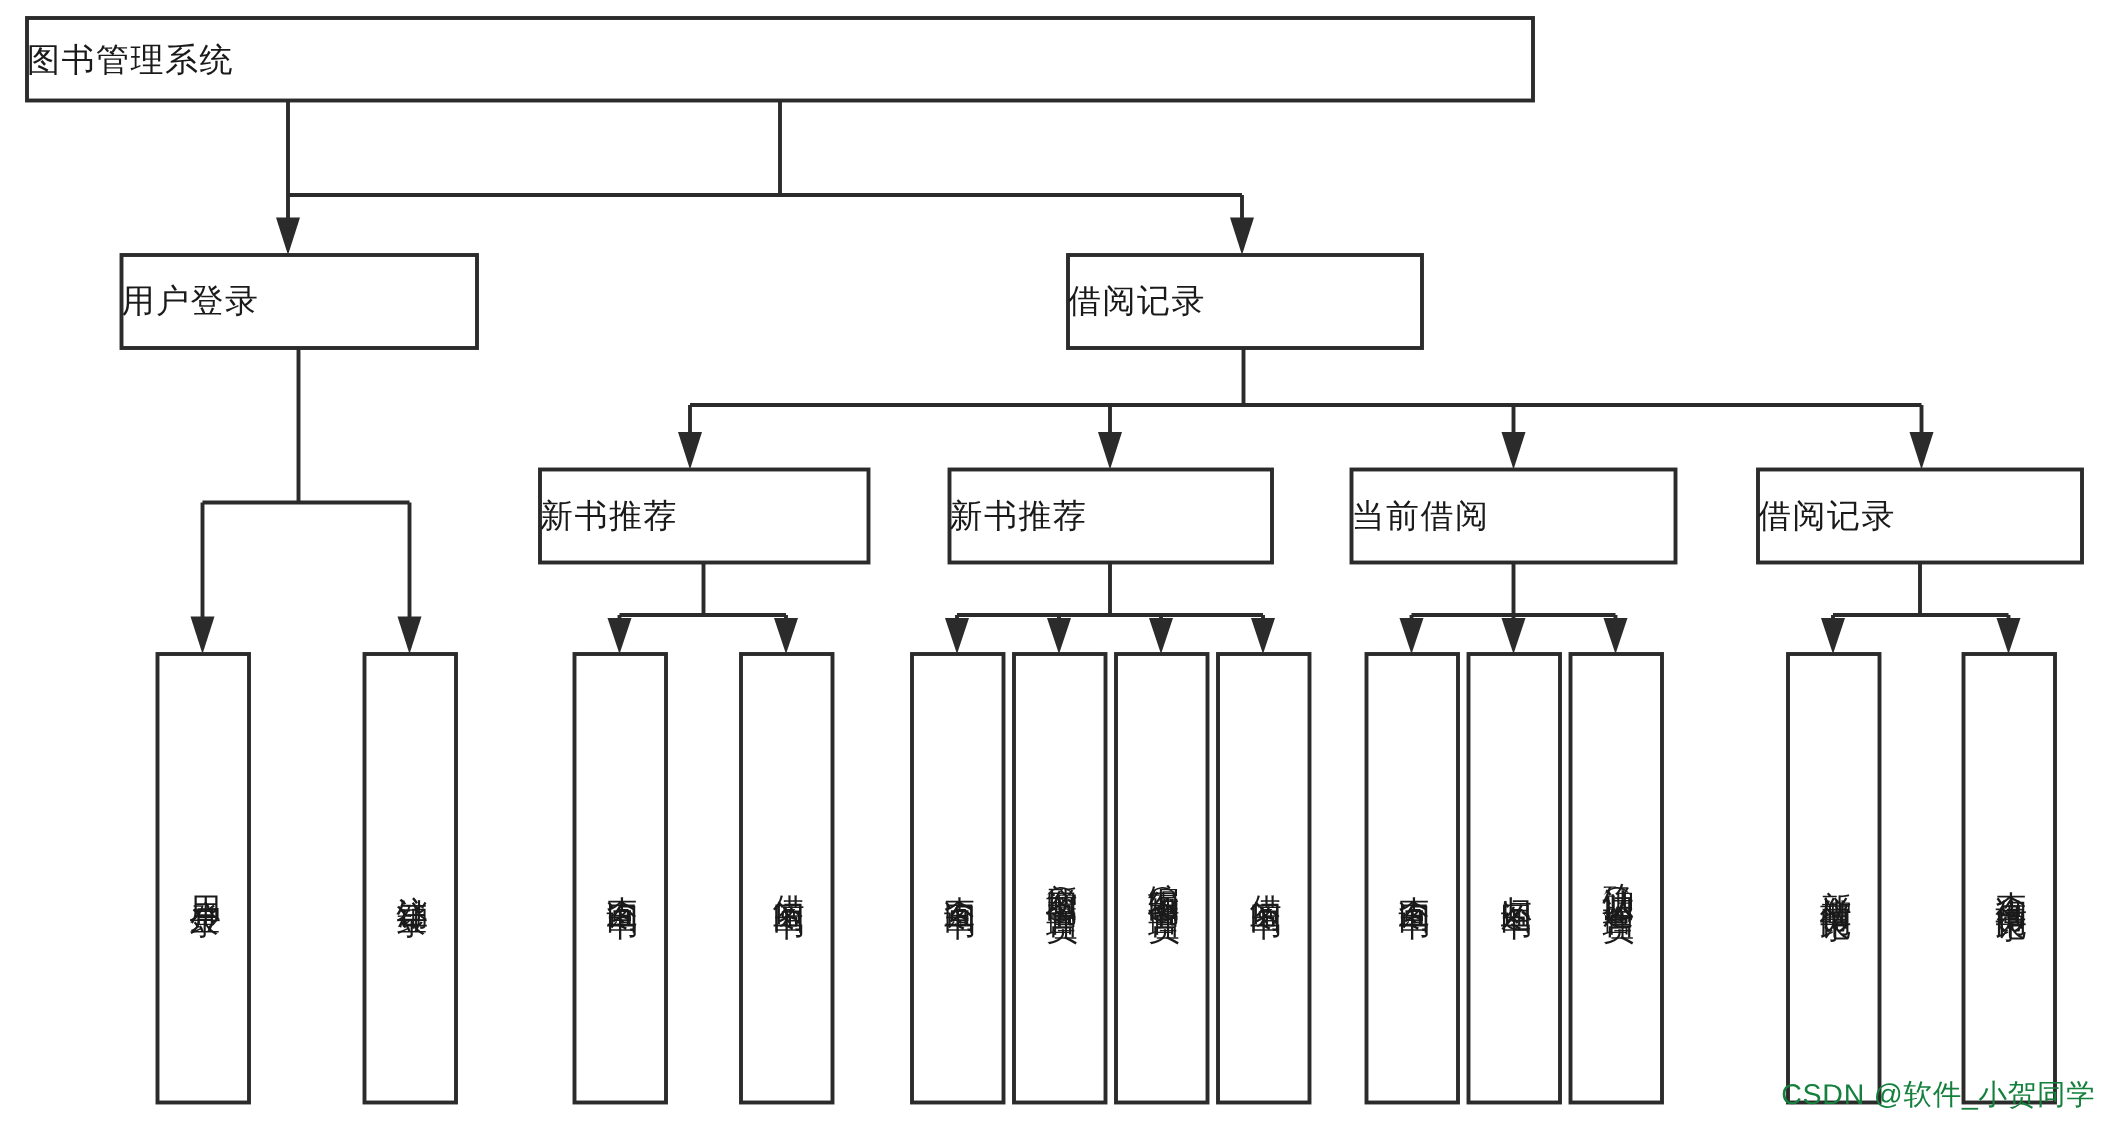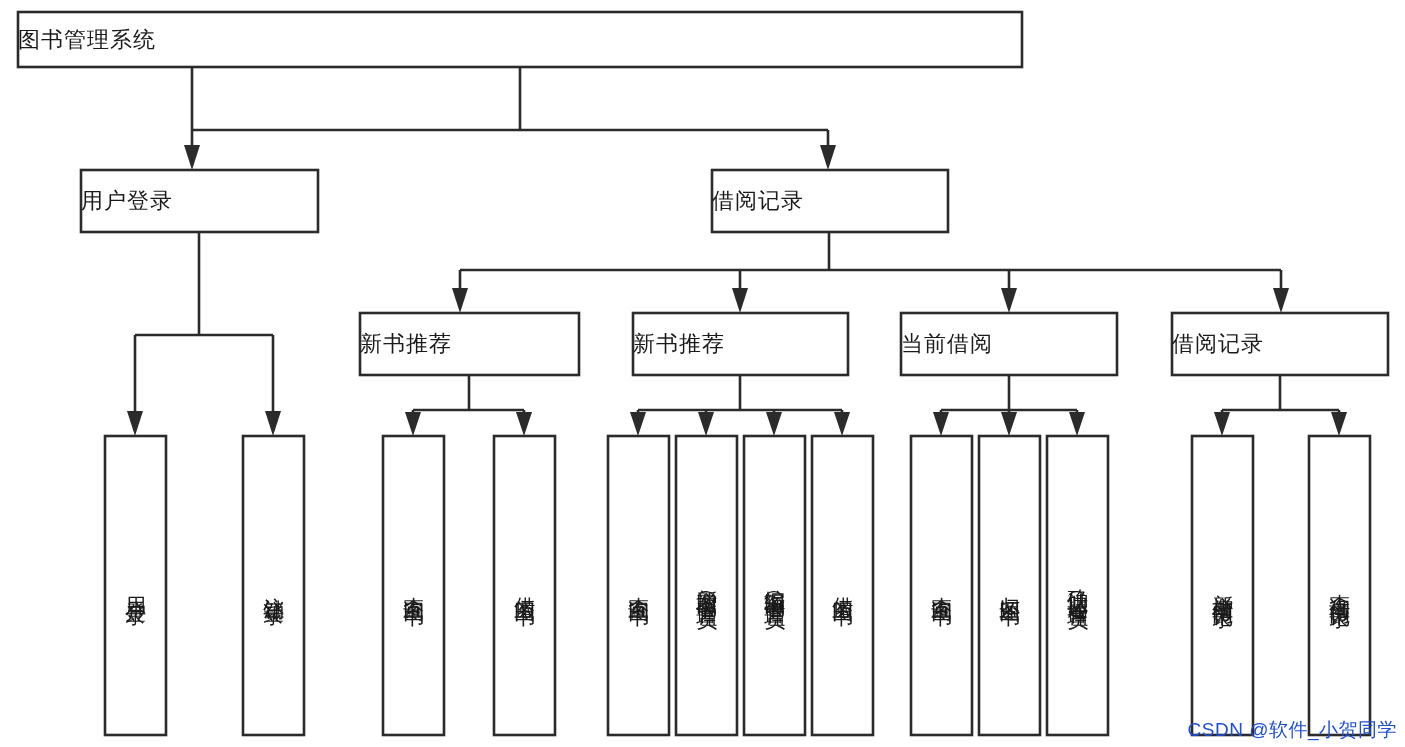--- a/index.html
+++ b/index.html
@@ -72,21 +72,21 @@
     color: #1a1a1a;
     letter-spacing: 1px;
     white-space: nowrap;
   }
   #watermark {
     position: absolute;
     right: 8px;
     bottom: 4px;
     font-family: "Liberation Sans", "DejaVu Sans", sans-serif;
     font-size: 19px;
-    color: #1d4ed8;
+    color: #15803d;
     letter-spacing: 0.5px;
     white-space: nowrap;
     pointer-events: none;
   }
 </style>
 </head>
 <body>
 
 <div id="diagram-root">
 

